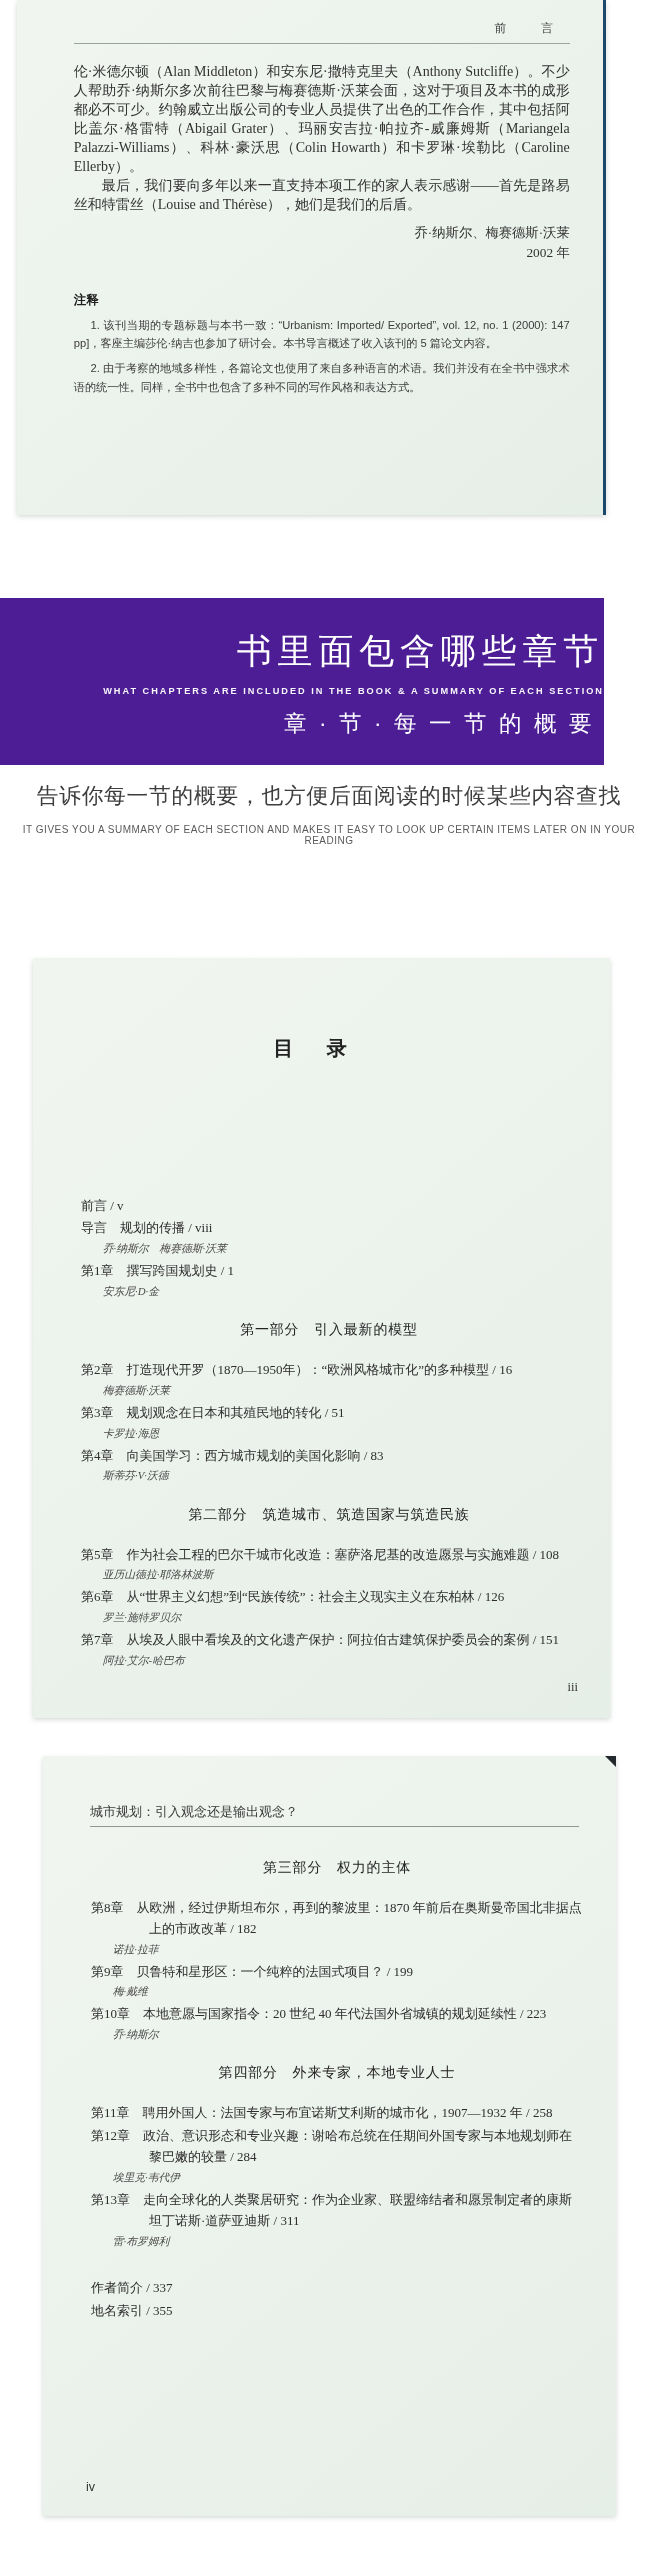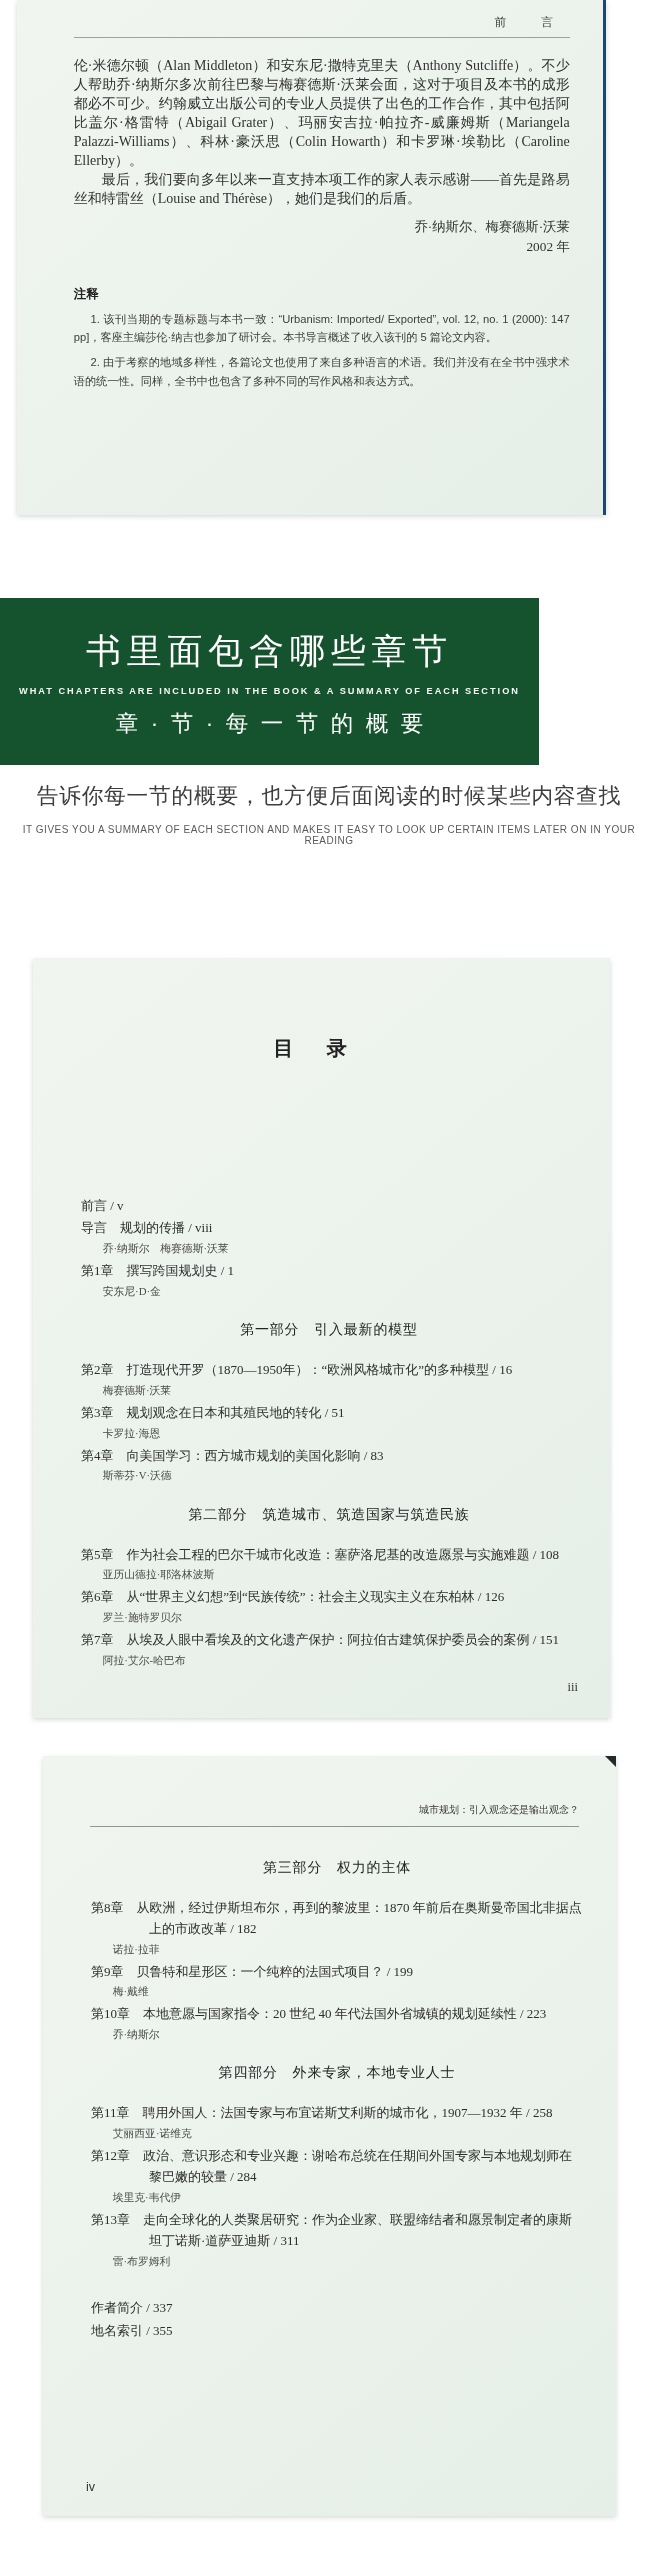--- a/index.html
+++ b/index.html
@@ -18,41 +18,41 @@
   .page1{left:16.7px;top:0;width:586px;height:515px;border-right:3.3px solid #1c496b;}
   .page2{left:33px;top:958px;width:577px;height:760px;}
   .page3{left:43px;top:1756px;width:573px;height:760px;}
   .corner-fold{
     position:absolute;top:0;right:0;width:0;height:0;
     border-top:11.7px solid #222a2e;border-left:11.7px solid transparent;
   }
   
   .p1-inner{position:absolute;left:57px;right:33px;top:0;}
   .p1-header{
-    margin-top:15px;text-align:right;font-size:11.7px;letter-spacing:11.7px;
+    margin-top:21px;text-align:right;font-size:11.7px;letter-spacing:11.7px;
     color:#3c3c3c;padding-right:5px;
   }
   .p1-rule{border:none;border-top:0.8px solid #9aa49c;margin:6.7px 0 0;}
   .p1-body{margin-top:18.3px;font-size:14px;line-height:19px;color:#323232;text-align:justify;}
   .p1-body p{margin:0;}
   .p1-para2{text-indent:2em;}
   .p1-sig{margin-top:10px;text-align:right;font-size:13.3px;color:#333;}
   .p1-year{text-align:right;font-size:13.3px;color:#333;margin-top:2.5px;}
   .p1-notes{margin-top:30px;}
   .p1-notes-title{font-size:12.5px;font-weight:bold;color:#222;
     font-family:Liberation Mono, monospace;}
   .p1-note{
     margin:6.7px 0 0;font-size:11.2px;line-height:18.3px;color:#3d3d3d;
     text-indent:1.5em;text-align:justify;
     font-family:"Liberation Sans","DejaVu Sans",sans-serif;
   }
   
   .banner{
-    position:absolute;left:0;top:598px;width:539px;height:167px;
-    background:#14532d;color:#fff;text-align:center;overflow:hidden;
+    position:absolute;left:0;top:598px;width:604px;height:167px;
+    background:#4c1d95;color:#fff;text-align:right;overflow:hidden;
   }
   .banner-title{
     margin-top:30px;font-size:35px;letter-spacing:5.8px;font-weight:500;
     font-family:"Liberation Serif","DejaVu Serif",serif;
   }
   .banner-en{
     margin-top:10.8px;font-size:9.2px;font-weight:bold;letter-spacing:2px;
     font-family:"Liberation Sans","DejaVu Sans",sans-serif;opacity:.96;
   }
   .banner-cn2{
@@ -75,36 +75,36 @@
     font-size:20px;letter-spacing:6.7px;color:#222;font-weight:600;
   }
   .toc-list{position:absolute;left:48px;right:33px;}
   .page2 .toc-list{top:235px;}
   .page3 .toc-list{top:87px;}
   .toc-entry{
     font-size:13px;line-height:21px;color:#2e2e2e;
     padding-left:58px;text-indent:-58px;margin-top:1.7px;
   }
   .toc-author{
-    font-size:10.8px;line-height:16.7px;color:#4a4a4a;
+    font-size:10.8px;line-height:16.7px;color:#4a4a4a;font-style:italic;
     margin:1.7px 0 3.3px 21.7px;
   }
   .toc-section{
     text-align:center;font-weight:normal;font-size:14px;color:#232323;
     margin:21.7px 0 20px;letter-spacing:0.8px;
     font-family:"Liberation Sans","DejaVu Sans",sans-serif;
   }
   .toc-backmatter{margin-top:28px;}
   .page-num{position:absolute;font-size:12.5px;color:#333;}
   .page2 .page-num{right:32px;bottom:23px;}
   .page3 .page-num{left:43px;bottom:21.7px;font-family:"Liberation Sans","DejaVu Sans",sans-serif;}
   
   .p3-head{
     position:absolute;left:47px;right:37px;top:47px;
-    font-size:10px;color:#3a3a3a;text-align:right;
+    font-size:13px;color:#3a3a3a;
   }
   .p3-rule{
     position:absolute;left:47px;right:37px;top:70px;
     border:none;border-top:0.8px solid #8f978f;margin:0;
   }
   .p3-sections{position:absolute;left:48px;right:33px;top:85px;}
 </style>
 </head>
 <body>
 
@@ -170,21 +170,20 @@
   <div class="toc-list p3-sections">
     <div class="toc-section" style="margin-top:16px;">第三部分　权力的主体</div>
     <div class="toc-entry">第8章　从欧洲，经过伊斯坦布尔，再到的黎波里：1870 年前后在奥斯曼帝国北非据点上的市政改革 / 182</div>
     <div class="toc-author">诺拉·拉菲</div>
     <div class="toc-entry">第9章　贝鲁特和星形区：一个纯粹的法国式项目？ / 199</div>
     <div class="toc-author">梅·戴维</div>
     <div class="toc-entry">第10章　本地意愿与国家指令：20 世纪 40 年代法国外省城镇的规划延续性 / 223</div>
     <div class="toc-author">乔·纳斯尔</div>
     <div class="toc-section">第四部分　外来专家，本地专业人士</div>
     <div class="toc-entry">第11章　聘用外国人：法国专家与布宜诺斯艾利斯的城市化，1907—1932 年 / 258</div>
-    <div class="toc-author">艾丽西亚·诺维克</div>
     <div class="toc-entry">第12章　政治、意识形态和专业兴趣：谢哈布总统在任期间外国专家与本地规划师在黎巴嫩的较量 / 284</div>
     <div class="toc-author">埃里克·韦代伊</div>
     <div class="toc-entry">第13章　走向全球化的人类聚居研究：作为企业家、联盟缔结者和愿景制定者的康斯坦丁诺斯·道萨亚迪斯 / 311</div>
     <div class="toc-author">雷·布罗姆利</div>
     <div class="toc-entry toc-backmatter">作者简介 / 337</div>
     <div class="toc-entry">地名索引 / 355</div>
   </div>
   <div class="page-num">iv</div>
 </div>
 

